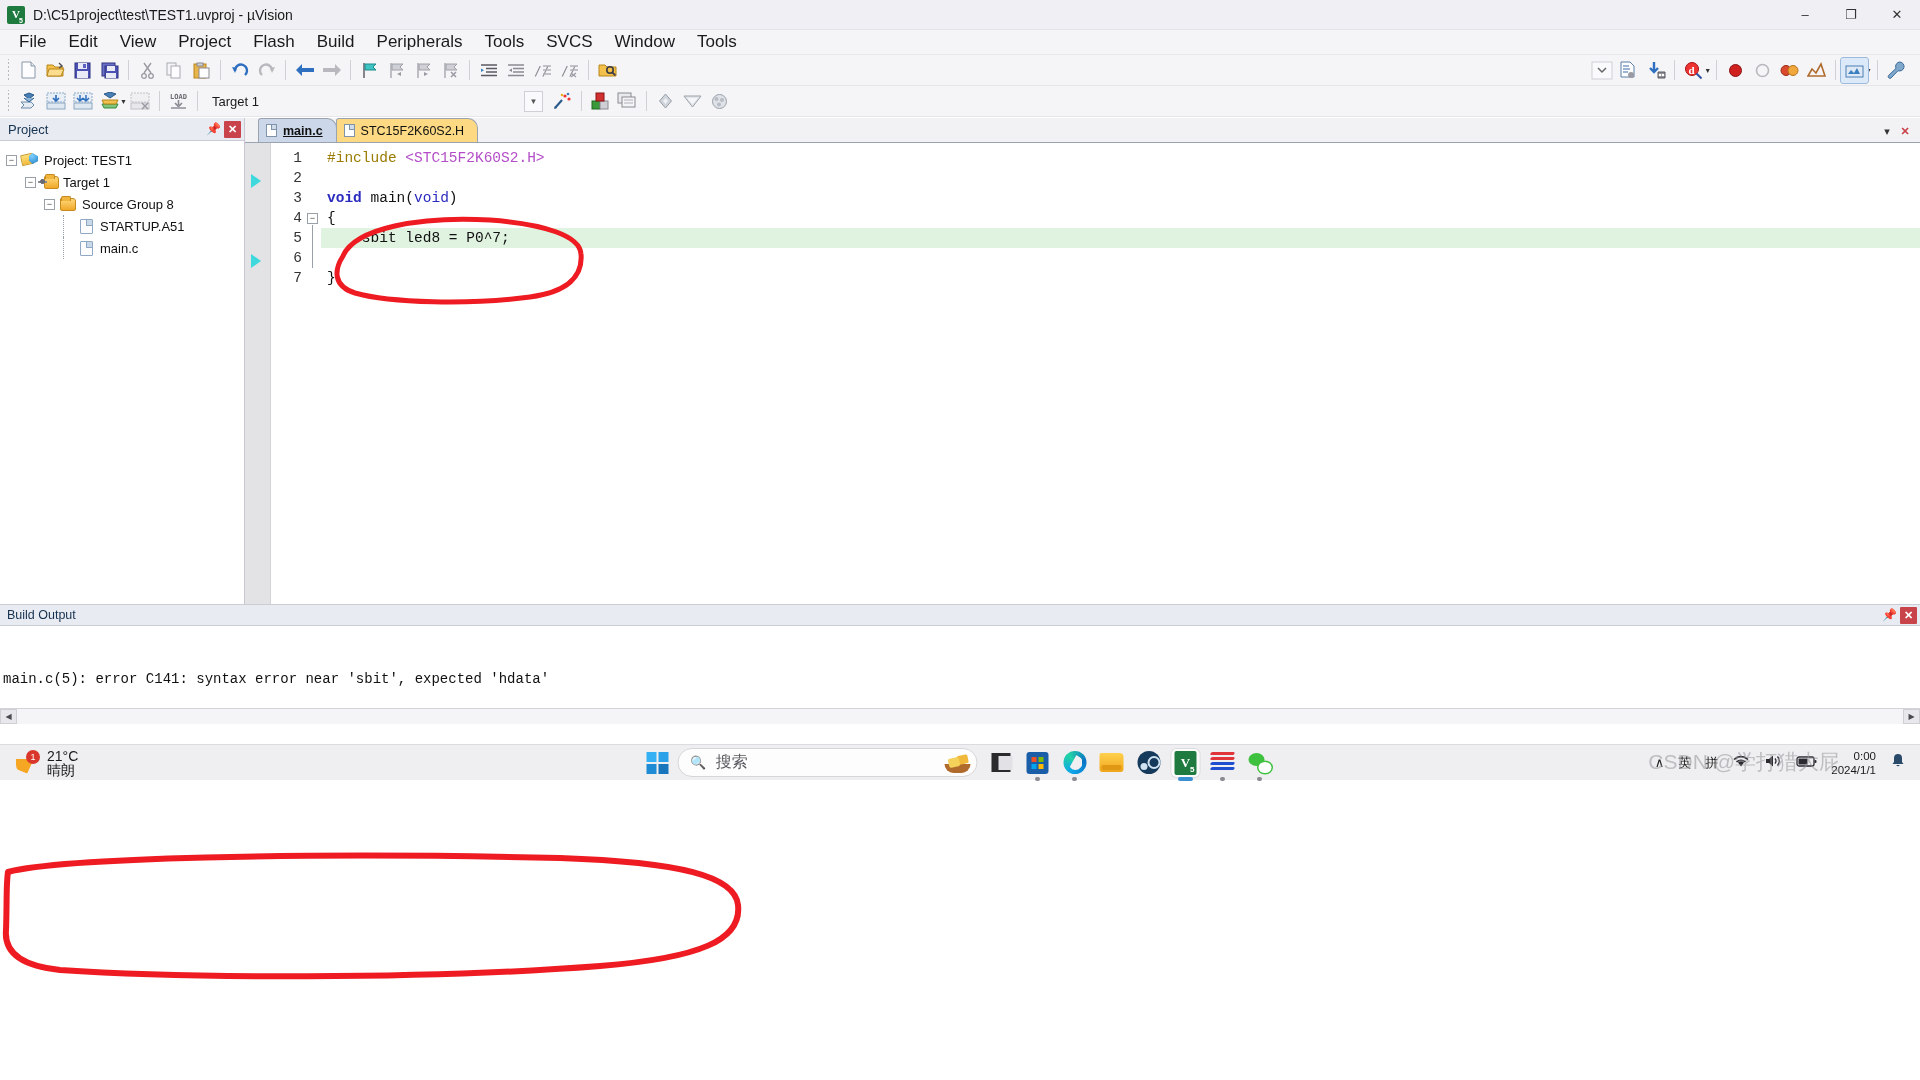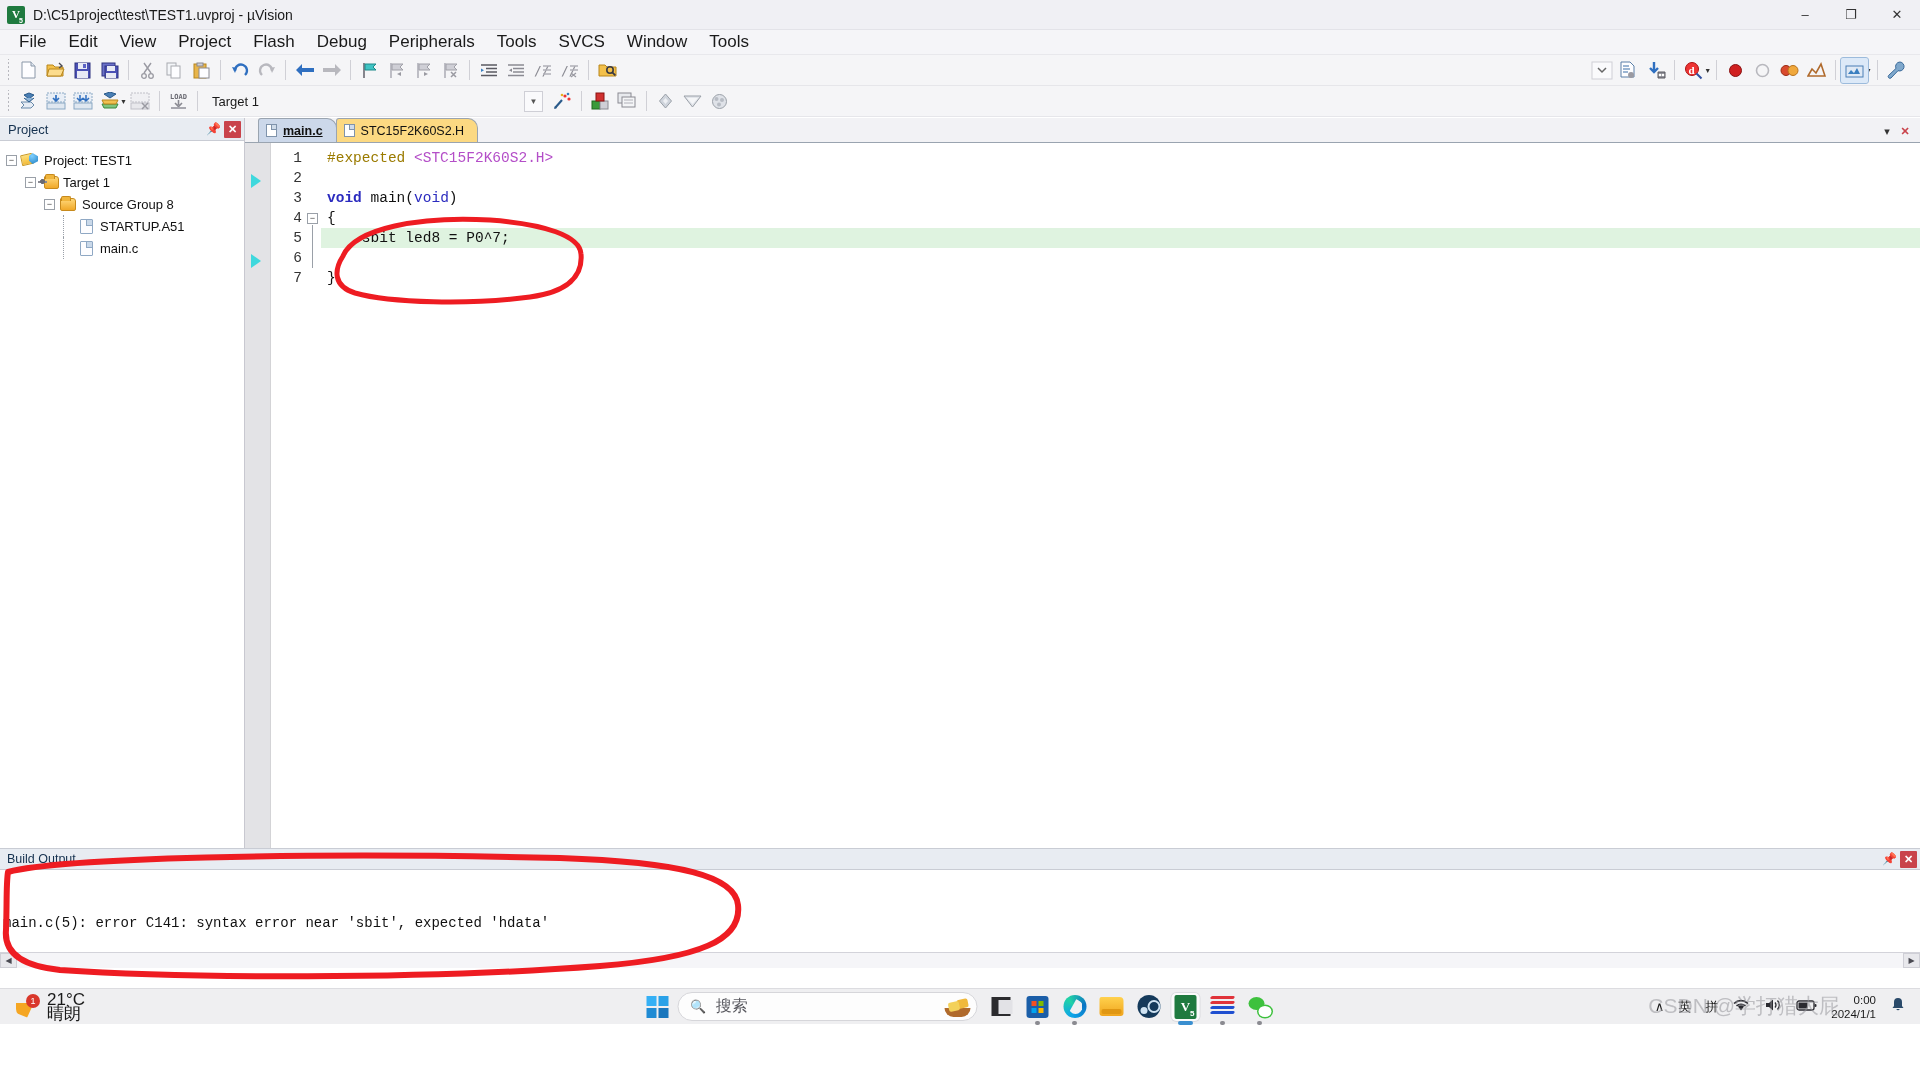--- a/index.html
+++ b/index.html
@@ -2,21 +2,21 @@
 <html><head>
 <meta charset="utf-8">
 <style>
   * { box-sizing: border-box; margin: 0; padding: 0; }
   html, body {
     width: 1920px; height: 1080px;
     font-family: "Liberation Sans", sans-serif;
     overflow: hidden;
     background: #ffffff;
   }
-  #app { position: relative; width: 1920px; height: 1024px; border-radius: 18px; }
+  #app { position: relative; width: 1920px; height: 780px; border-radius: 18px; }
 
   
   .titlebar {
     height: 30px; background: #f0f0f4; display: flex; align-items: center;
     border-bottom: 1px solid #e3e3e8;
   }
   .app-icon {
     width: 18px; height: 18px; margin-left: 7px; margin-right: 8px;
     background: #1f7a3f; border-radius: 2px; position: relative;
     display: flex; align-items: center; justify-content: center;
@@ -271,21 +271,21 @@
   .weather { display: flex; align-items: center; margin-left: 14px; }
   .weather-ico { width: 26px; height: 26px; position: relative; margin-right: 7px; }
   .sun-arc {
     position:absolute; left:2px; top:9px; width:18px; height:15px;
     background:#f5a623; border-radius: 0 0 14px 14px; clip-path: polygon(0 0,100% 0,62% 100%,0 70%);
   }
   .badge1 {
     position:absolute; right:0; top:0; width:14px; height:14px; border-radius:50%;
     background:#d9372b; color:#fff; font-size:9px; display:flex; align-items:center; justify-content:center;
   }
-  .weather-txt { font-size: 17px; line-height: 14px; color: #1a1a1a; }
+  .weather-txt { font-size: 14px; line-height: 14px; color: #1a1a1a; }
   .tb-center { position:absolute; left: 50%; transform: translateX(-50%); display:flex; align-items:center; gap:9px; }
   .win-logo { width: 22px; height: 22px; display:grid; grid-template-columns:1fr 1fr; grid-template-rows:1fr 1fr; gap:2px; }
   .win-logo i { background:#2aa1e8; display:block; }
   .win-logo i:nth-child(1){background:#35b0f5}
   .win-logo i:nth-child(2){background:#2aa1e8}
   .win-logo i:nth-child(3){background:#1f8bd4}
   .win-logo i:nth-child(4){background:#1976bd}
   .searchbox {
     width: 300px; height: 29px; background:#fdfdfd; border:1px solid #d6d6da;
     border-radius: 15px; display:flex; align-items:center; padding: 0 6px 0 12px;
@@ -368,21 +368,21 @@
       <div class="win-btn close">✕</div>
     </div>
   </div>
 
   <div class="menubar">
     <div class="menu-item">File</div>
     <div class="menu-item">Edit</div>
     <div class="menu-item">View</div>
     <div class="menu-item">Project</div>
     <div class="menu-item">Flash</div>
-    <div class="menu-item">Debug</div>
+    <div class="menu-item">Build</div>
     <div class="menu-item">Peripherals</div>
     <div class="menu-item">Tools</div>
     <div class="menu-item">SVCS</div>
     <div class="menu-item">Window</div>
     <div class="menu-item">Tools</div>
   </div>
 
   <div class="toolbar">
     <div class="grip"></div>
 
@@ -831,21 +831,21 @@
           <div>4</div>
           <div>5</div>
           <div>6</div>
           <div>7</div>
         </div>
         <div class="fold-col">
           <div class="fold-box" style="top:70px">−</div>
           <div class="fold-line" style="top:82px;height:43px"></div>
         </div>
         <div class="code-lines">
-          <div class="cl"><span class="k-pre">#expected </span><span class="k-inc">&lt;STC15F2K60S2.H&gt;</span></div>
+          <div class="cl"><span class="k-pre">#include </span><span class="k-inc">&lt;STC15F2K60S2.H&gt;</span></div>
           <div class="cl"></div>
           <div class="cl"><span class="k-key">void </span><span class="k-plain">main(</span><span class="k-type">void</span><span class="k-plain">)</span></div>
           <div class="cl"><span class="k-plain">{</span></div>
           <div class="cl hl"><span class="k-plain">    sbit led8 = P0^7;</span></div>
           <div class="cl"></div>
           <div class="cl"><span class="k-plain">}</span></div>
         </div>
       </div>
 
       <div class="editor-hscroll">

